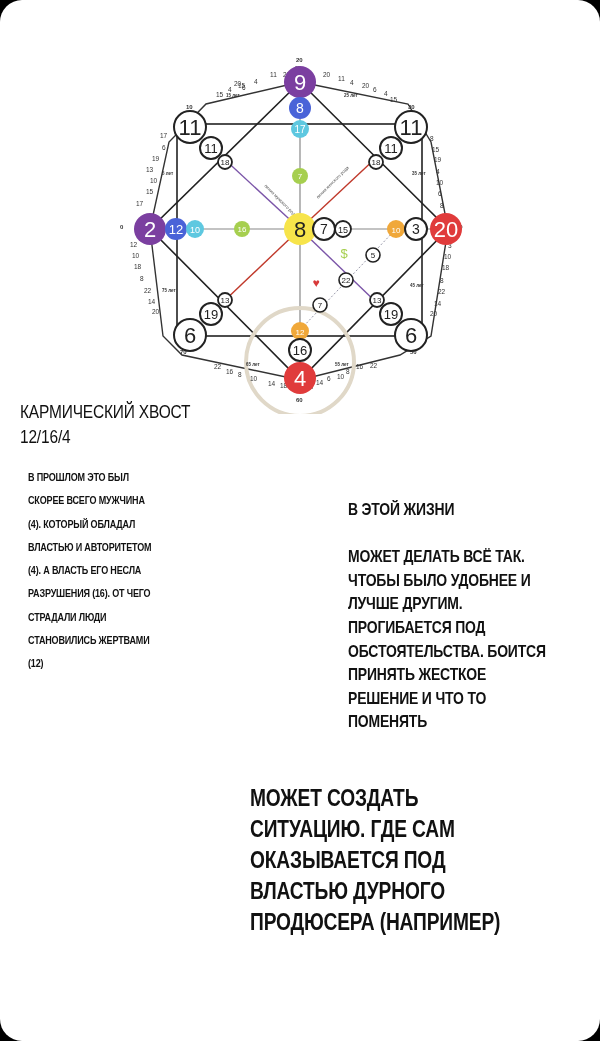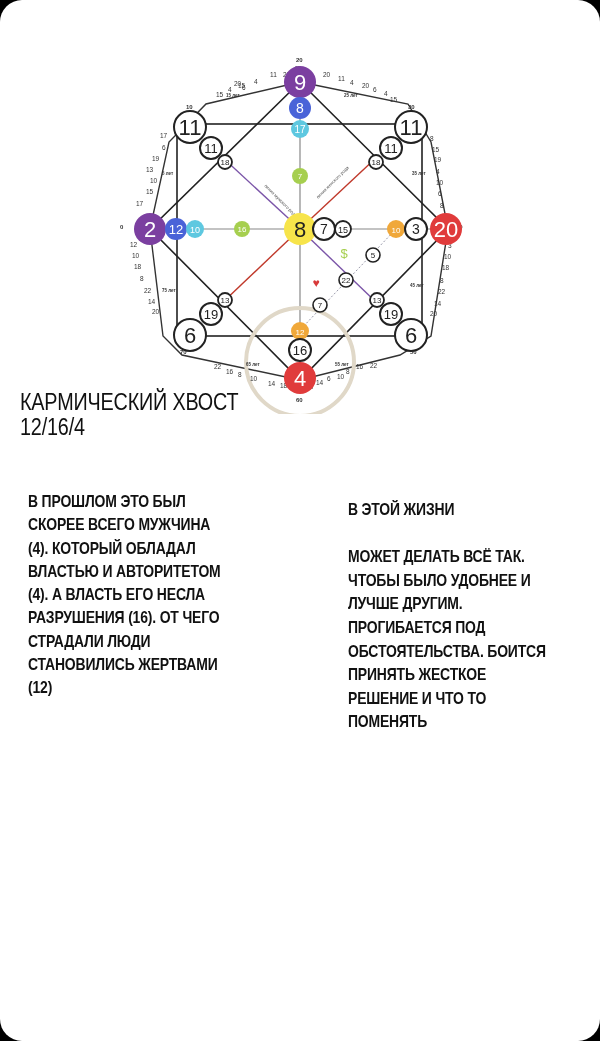--- a/index.html
+++ b/index.html
@@ -11,23 +11,23 @@
   .diagram {
     position: absolute; left: 118px; top: 44px; width: 370px; height: 370px;
   }
   .diagram svg { width: 100%; height: 100%; display: block; }
   .txt {
     position: absolute; color: #111;
     font-family: "Liberation Sans", "DejaVu Sans", sans-serif;
     font-stretch: condensed; text-transform: uppercase;
     letter-spacing: -0.2px;
   }
-  .title { left: 20px; top: 390px; font-size: 23px; line-height: 25px; font-weight: 500; }
+  .title { left: 20px; top: 400px; font-size: 18px; line-height: 25px; font-weight: 500; }
   .title .line { display: block; transform: scaleX(0.86); transform-origin: left; white-space: nowrap; }
-  .past { left: 28px; top: 466px; width: 290px; font-size: 17px; line-height: 23.3px; font-weight: bold; margin-top: 24px; }
+  .past { left: 28px; top: 466px; width: 290px; font-size: 11px; line-height: 23.3px; font-weight: bold; }
   .past .line, .now .line, .big .line { display: block; white-space: nowrap; transform-origin: left; }
   .past .line { transform: scaleX(0.82); }
   .now { left: 318px; top: 498px; width: 280px; font-size: 17px; line-height: 23.6px; font-weight: bold; margin-left: 30px; }
   .now .line { transform: scaleX(0.82); }
   .now .gap { height: 23.6px; display:block; }
   .big { left: 250px; top: 782px; width: 350px; font-size: 24px; line-height: 31px; font-weight: bold; }
   .big .line { transform: scaleX(0.8); }
   svg text { font-family: "Liberation Sans", "DejaVu Sans", sans-serif; }
 </style>
 </head>
@@ -302,13 +302,20 @@
     <span class="line">МОЖЕТ ДЕЛАТЬ ВСЁ ТАК.</span>
     <span class="line">ЧТОБЫ БЫЛО УДОБНЕЕ И</span>
     <span class="line">ЛУЧШЕ ДРУГИМ.</span>
     <span class="line">ПРОГИБАЕТСЯ ПОД</span>
     <span class="line">ОБСТОЯТЕЛЬСТВА. БОИТСЯ</span>
     <span class="line">ПРИНЯТЬ ЖЕСТКОЕ</span>
     <span class="line">РЕШЕНИЕ И ЧТО ТО</span>
     <span class="line">ПОМЕНЯТЬ</span>
   </div>
 
+  <div class="txt big">
+    <span class="line">МОЖЕТ СОЗДАТЬ</span>
+    <span class="line">СИТУАЦИЮ. ГДЕ САМ</span>
+    <span class="line">ОКАЗЫВАЕТСЯ ПОД</span>
+    <span class="line">ВЛАСТЬЮ ДУРНОГО</span>
+    <span class="line">ПРОДЮСЕРА (НАПРИМЕР)</span>
+  </div>
 </div>
 
 </body></html>

